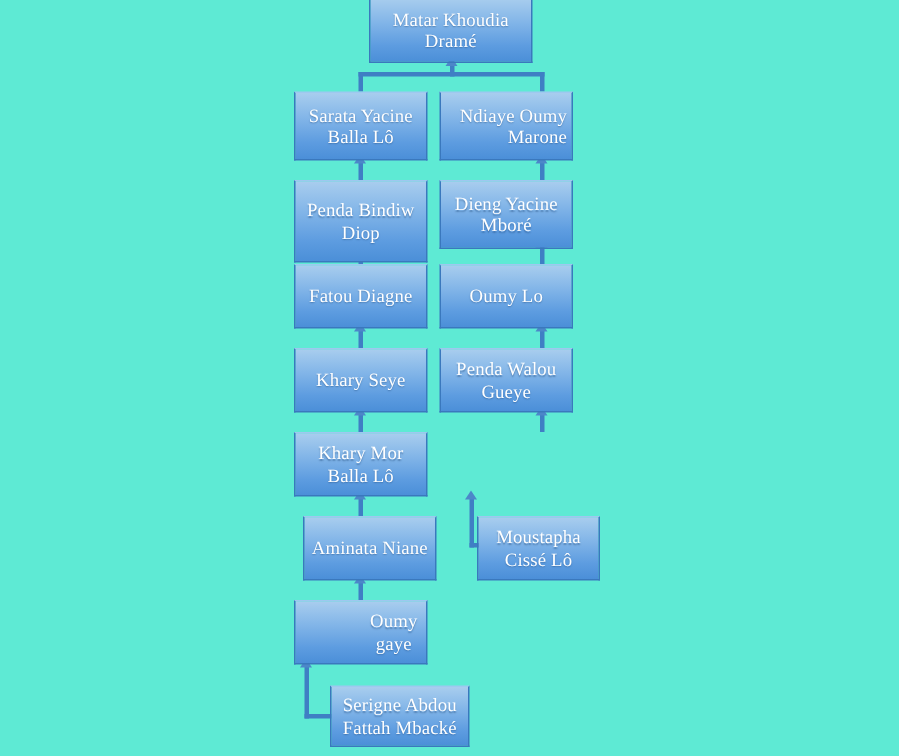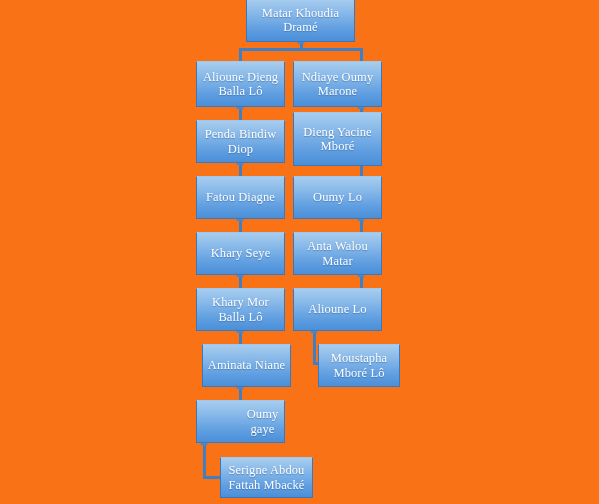--- a/index.html
+++ b/index.html
@@ -11,21 +11,21 @@
     width: 599px;
     height: 504px;
     overflow: hidden;
     font-family: "Liberation Serif", "DejaVu Serif", serif;
   }
 
   #chart {
     position: relative;
     width: 599px;
     height: 504px;
-    background: #f97316;
+    background: #5eead4;
   }
 
   
   .node {
     position: absolute;
     box-sizing: border-box;
     background: linear-gradient(to bottom, #a8cdee 0%, #82b5e8 38%, #5d9ce0 75%, #4b8fd8 100%);
     border: 1px solid #3a78bd;
     border-top-color: #9ec8ef;
     color: #ffffff;
@@ -116,65 +116,62 @@
 
   <div class="vline" style="left:313px; top:331px; height:34px;"></div>
   <div class="arrow-up" style="left:310px; top:327px;"></div>
   <div class="hline" style="left:313px; top:362px; width:18px;"></div>
 
   <div class="node" style="left:246px; top:-2px; width:109px; height:44px;">
     <span>Matar Khoudia Dramé</span>
   </div>
 
   <div class="node" style="left:196px; top:61px; width:89px; height:46px;">
-    <span>Alioune Dieng Balla Lô</span>
+    <span>Sarata Yacine Balla Lô</span>
   </div>
 
-  <div class="node" style="left:293px; top:61px; width:89px; height:46px;">
+  <div class="node" style="left:293px; top:61px; width:89px; height:46px;text-align:right;">
     <span>Ndiaye Oumy Marone</span>
   </div>
 
-  <div class="node" style="left:196px; top:120px; width:89px; height:43px;">
+  <div class="node" style="left:196px; top:120px; width:89px; height:55px;">
     <span>Penda Bindiw Diop</span>
   </div>
 
-  <div class="node" style="left:293px; top:112px; width:89px; height:54px;">
+  <div class="node" style="left:293px; top:120px; width:89px; height:46px;">
     <span>Dieng Yacine Mboré</span>
   </div>
 
   <div class="node" style="left:196px; top:176px; width:89px; height:43px;">
     <span>Fatou Diagne</span>
   </div>
 
   <div class="node" style="left:293px; top:176px; width:89px; height:43px;">
     <span>Oumy Lo</span>
   </div>
 
   <div class="node" style="left:196px; top:232px; width:89px; height:43px;">
     <span>Khary Seye</span>
   </div>
 
   <div class="node" style="left:293px; top:232px; width:89px; height:43px;">
-    <span>Anta Walou Matar</span>
+    <span>Penda Walou Gueye</span>
   </div>
 
   <div class="node" style="left:196px; top:288px; width:89px; height:43px;">
     <span>Khary Mor Balla Lô</span>
   </div>
 
-  <div class="node" style="left:293px; top:288px; width:89px; height:43px;">
-    <span>Alioune Lo</span>
-  </div>
 
   <div class="node" style="left:196px; top:344px; width:89px; height:43px;margin-left:6px;">
     <span>Aminata Niane</span>
   </div>
 
   <div class="node" style="left:318px; top:344px; width:82px; height:43px;">
-    <span>Moustapha Mboré Lô</span>
+    <span>Moustapha Cissé Lô</span>
   </div>
 
   <div class="node" style="left:196px; top:400px; width:89px; height:43px;padding-left:44px;">
     <span>Oumy gaye</span>
   </div>
 
   <div class="node" style="left:220px; top:457px; width:93px; height:41px;">
     <span>Serigne Abdou Fattah Mbacké</span>
   </div>
 

